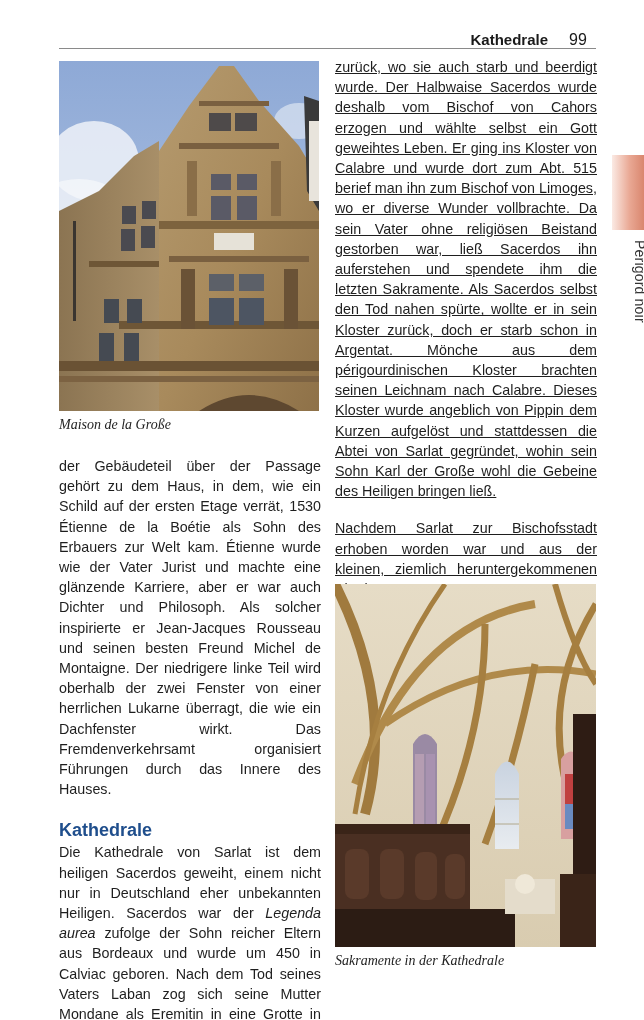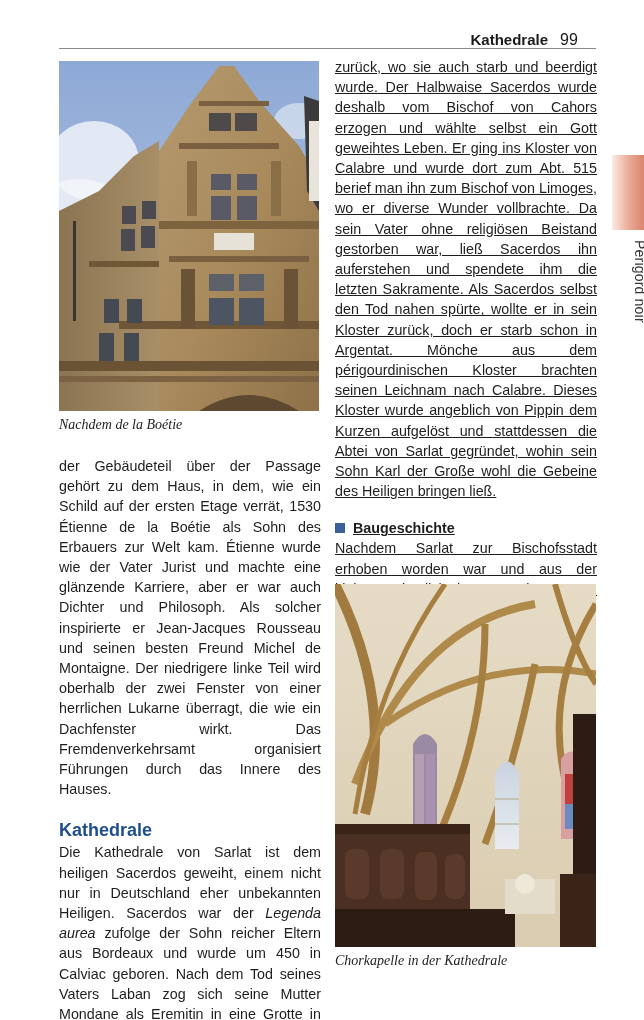--- a/index.html
+++ b/index.html
@@ -3,21 +3,21 @@
 <meta charset="utf-8">
 <style>
   html, body { margin:0; padding:0; }
   body {
     width:644px; height:1020px; background:#ffffff; position:relative; overflow:hidden;
     font-family:"Liberation Sans", "DejaVu Sans", sans-serif; color:#1e1e1e;
   }
   .header-rule { position:absolute; left:59px; top:48px; width:537px; height:1px; background:#8a8a8a; }
   .running-title { position:absolute; top:31px; left:440px; width:108px; text-align:right;
     font-weight:bold; font-size:15px; color:#1a1a1a; }
-  .page-number { position:absolute; top:31px; left:560px; width:36px; text-align:left;
+  .page-number { position:absolute; top:31px; left:560px; width:36px; text-align:center;
     font-size:16px; color:#1a1a1a; }
 
   .thumb-tab { position:absolute; left:612px; top:155px; width:32px; height:75px;
     background:linear-gradient(to right, #fbeae4 0%, #e9a894 55%, #d9866e 100%); }
   .side-label { position:absolute; left:608px; top:240px; width:40px; height:100px;
     writing-mode:vertical-rl; font-size:14px; color:#333; letter-spacing:0.2px; }
 
   .col { position:absolute; width:262px; font-size:14.3px; line-height:20.2px; text-align:justify; }
   .col p { margin:0; }
   .col-left { left:59px; }
@@ -106,36 +106,32 @@
     <rect x="40" y="272" width="15" height="30" fill="#454a52"></rect>
     <rect x="65" y="272" width="15" height="30" fill="#454a52"></rect>
 
     <rect x="14" y="160" width="3" height="100" fill="#3a3530"></rect>
 
     <rect x="0" y="300" width="260" height="10" fill="#6a5234"></rect>
     <rect x="0" y="315" width="260" height="6" fill="#7c6242"></rect>
     <path d="M140,350 Q190,318 240,350 Z" fill="#5e4830"></path>
   </svg>
 </div>
-<div class="caption" style="left:59px; top:417px;">Nachdem de la Boétie</div>
+<div class="caption" style="left:59px; top:417px;">Maison de la Große</div>
 
 <div class="col col-left" style="top:456px;">
   <p>der Gebäudeteil über der Passage gehört zu dem Haus, in dem, wie ein Schild auf der ersten Etage verrät, 1530 Étienne de la Boétie als Sohn des Erbauers zur Welt kam. Étienne wurde wie der Vater Jurist und machte eine glänzende Karriere, aber er war auch Dichter und Philosoph. Als solcher inspirierte er Jean-Jacques Rousseau und seinen besten Freund Michel de Montaigne. Der niedrigere linke Teil wird oberhalb der zwei Fenster von einer herrlichen Lukarne überragt, die wie ein Dachfenster wirkt. Das Fremdenverkehrsamt organisiert Führungen durch das Innere des Hauses.</p>
   <div style="height:20px;"></div>
   <h2 class="section-heading">Kathedrale</h2>
   <p><span>Die Kathedrale von Sarlat ist dem heiligen Sacerdos geweiht, einem nicht nur in Deutschland eher unbekannten Heiligen. Sacerdos war der </span><em>Legenda aurea</em><span> zufolge der Sohn reicher Eltern aus Bordeaux und wurde um 450 in Calviac geboren. Nach dem Tod seines Vaters Laban zog sich seine Mutter Mondane als Eremitin in eine Grotte in der Nähe des Dorfes</span></p>
 </div>
 
 <div class="col col-right" style="top:57px;text-decoration:underline;">
   <p>zurück, wo sie auch starb und beerdigt wurde. Der Halbwaise Sacerdos wurde deshalb vom Bischof von Cahors erzogen und wählte selbst ein Gott geweihtes Leben. Er ging ins Kloster von Calabre und wurde dort zum Abt. 515 berief man ihn zum Bischof von Limoges, wo er diverse Wunder vollbrachte. Da sein Vater ohne religiösen Beistand gestorben war, ließ Sacerdos ihn auferstehen und spendete ihm die letzten Sakramente. Als Sacerdos selbst den Tod nahen spürte, wollte er in sein Kloster zurück, doch er starb schon in Argentat. Mönche aus dem périgourdinischen Kloster brachten seinen Leichnam nach Calabre. Dieses Kloster wurde angeblich von Pippin dem Kurzen aufgelöst und stattdessen die Abtei von Sarlat gegründet, wohin sein Sohn Karl der Große wohl die Gebeine des Heiligen bringen ließ.</p>
   <div style="height:17px;"></div>
-  <div class="sub-heading">
-    <span class="square"></span>
-    <span>Baugeschichte</span>
-  </div>
   <p>Nachdem Sarlat zur Bischofsstadt erhoben worden war und aus der kleinen, ziemlich heruntergekommenen Abtei-</p>
 </div>
 
 <div class="photo" style="left:335px; top:584px; width:261px; height:363px;">
   <svg width="261" height="363" viewBox="0 0 261 363" xmlns="http://www.w3.org/2000/svg">
     <defs>
       <linearGradient id="vault" x1="0" y1="0" x2="0" y2="1">
         <stop offset="0" stop-color="#e6dcc6"></stop>
         <stop offset="1" stop-color="#d9ccb0"></stop>
       </linearGradient>
@@ -175,13 +171,13 @@
     <rect x="110" y="270" width="20" height="45" rx="8" fill="#5a3a2a"></rect>
     <rect x="0" y="325" width="180" height="38" fill="#2c1c14"></rect>
 
     <rect x="170" y="295" width="50" height="35" fill="#e4dccb"></rect>
     <circle cx="190" cy="300" r="10" fill="#efe8d8"></circle>
 
     <rect x="238" y="130" width="23" height="233" fill="#2e1c14"></rect>
     <rect x="225" y="290" width="36" height="73" fill="#3a2418"></rect>
   </svg>
 </div>
-<div class="caption" style="left:335px; top:953px;">Chorkapelle in der Kathedrale</div>
+<div class="caption" style="left:335px; top:953px;">Sakramente in der Kathedrale</div>
 
 </body></html>

